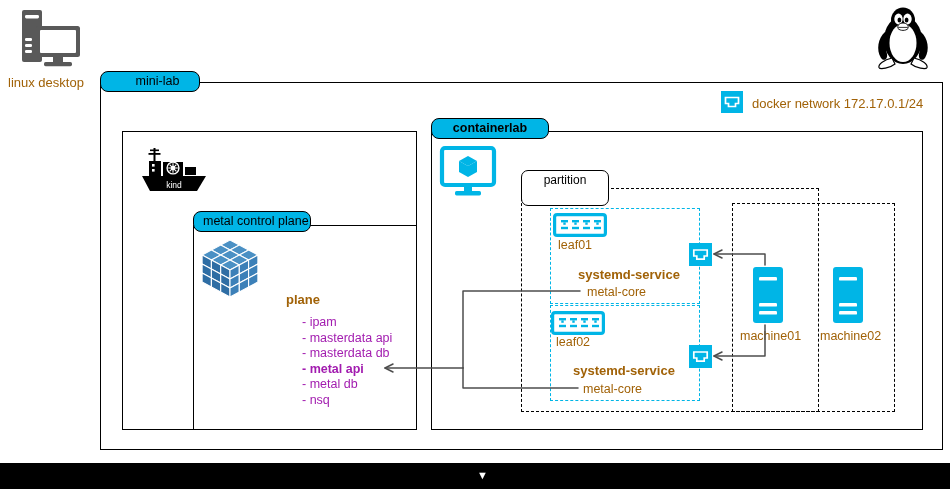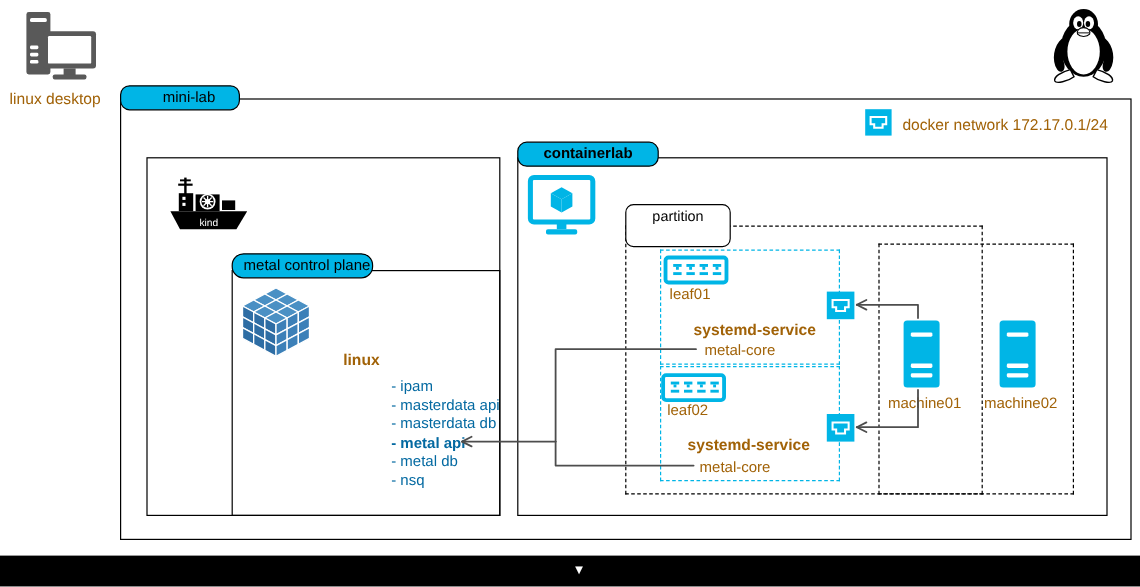--- a/index.html
+++ b/index.html
@@ -75,23 +75,22 @@
     font-size: 12.5px;
     line-height: 15px;
     white-space: nowrap;
   }
   .txt.bold { font-weight: bold; }
 
   .podlist {
     position: absolute;
     font-size: 12.5px;
     line-height: 15.6px;
-    color: #0369a1;
+    color: #a21caf;
     white-space: nowrap;
-    margin-left: 24px;
   }
   .podlist div.bold { font-weight: bold; }
 
   .bottombar {
     position: absolute;
     left: 0;
     bottom: 0;
     width: 950px;
     height: 26px;
     background: #000000;
@@ -197,21 +196,21 @@
         <line x1="33" y1="16.2" x2="33" y2="25.8"></line>
         <line x1="28.2" y1="21" x2="37.8" y2="21"></line>
         <line x1="29.6" y1="17.6" x2="36.4" y2="24.4"></line>
         <line x1="36.4" y1="17.6" x2="29.6" y2="24.4"></line>
       </g>
       <text x="34" y="41" fill="#ffffff" font-family="Liberation Sans, sans-serif" font-size="8.5" text-anchor="middle">kind</text>
     </svg>
   </div>
 
   <div class="frame" style="left:193px; top:225px; width:224px; height:205px;"></div>
-  <div class="tab-label" style="left:193px; top:211px; width:118px;border-radius:10px;">metal control plane</div>
+  <div class="tab-label" style="left:193px; top:211px; width:118px;">metal control plane</div>
 
   <div class="abs" style="left:200px; top:238px; width:60px; height:58px;">
     <svg width="60" height="58" viewBox="0 0 60 58">
       <g>
 
         <g fill="#4A90C4" stroke="#ffffff" stroke-width="1.1">
           <polygon points="30,2 39.3,7 30,12 20.7,7"></polygon>
           <polygon points="39.3,7 48.6,12 39.3,17 30,12"></polygon>
           <polygon points="48.6,12 57.9,17 48.6,22 39.3,17"></polygon>
           <polygon points="20.7,7 30,12 20.7,17 11.4,12"></polygon>
@@ -242,21 +241,21 @@
           <polygon points="39.3,36 48.6,31 48.6,40 39.3,45"></polygon>
           <polygon points="48.6,31 57.9,26 57.9,35 48.6,40"></polygon>
           <polygon points="30,50 39.3,45 39.3,54 30,59"></polygon>
           <polygon points="39.3,45 48.6,40 48.6,49 39.3,54"></polygon>
           <polygon points="48.6,40 57.9,35 57.9,44 48.6,49"></polygon>
         </g>
       </g>
     </svg>
   </div>
 
-  <div class="txt bold" style="left:286px; top:292px; font-size:13px;">linux</div>
+  <div class="txt bold" style="left:286px; top:292px; font-size:13px;">plane</div>
   <div class="podlist" style="left:302px; top:315px;">
     <div>- ipam</div>
     <div>- masterdata api</div>
     <div>- masterdata db</div>
     <div class="bold">- metal api</div>
     <div>- metal db</div>
     <div>- nsq</div>
   </div>
 
   <div class="frame" style="left:431px; top:131px; width:492px; height:299px;"></div>

